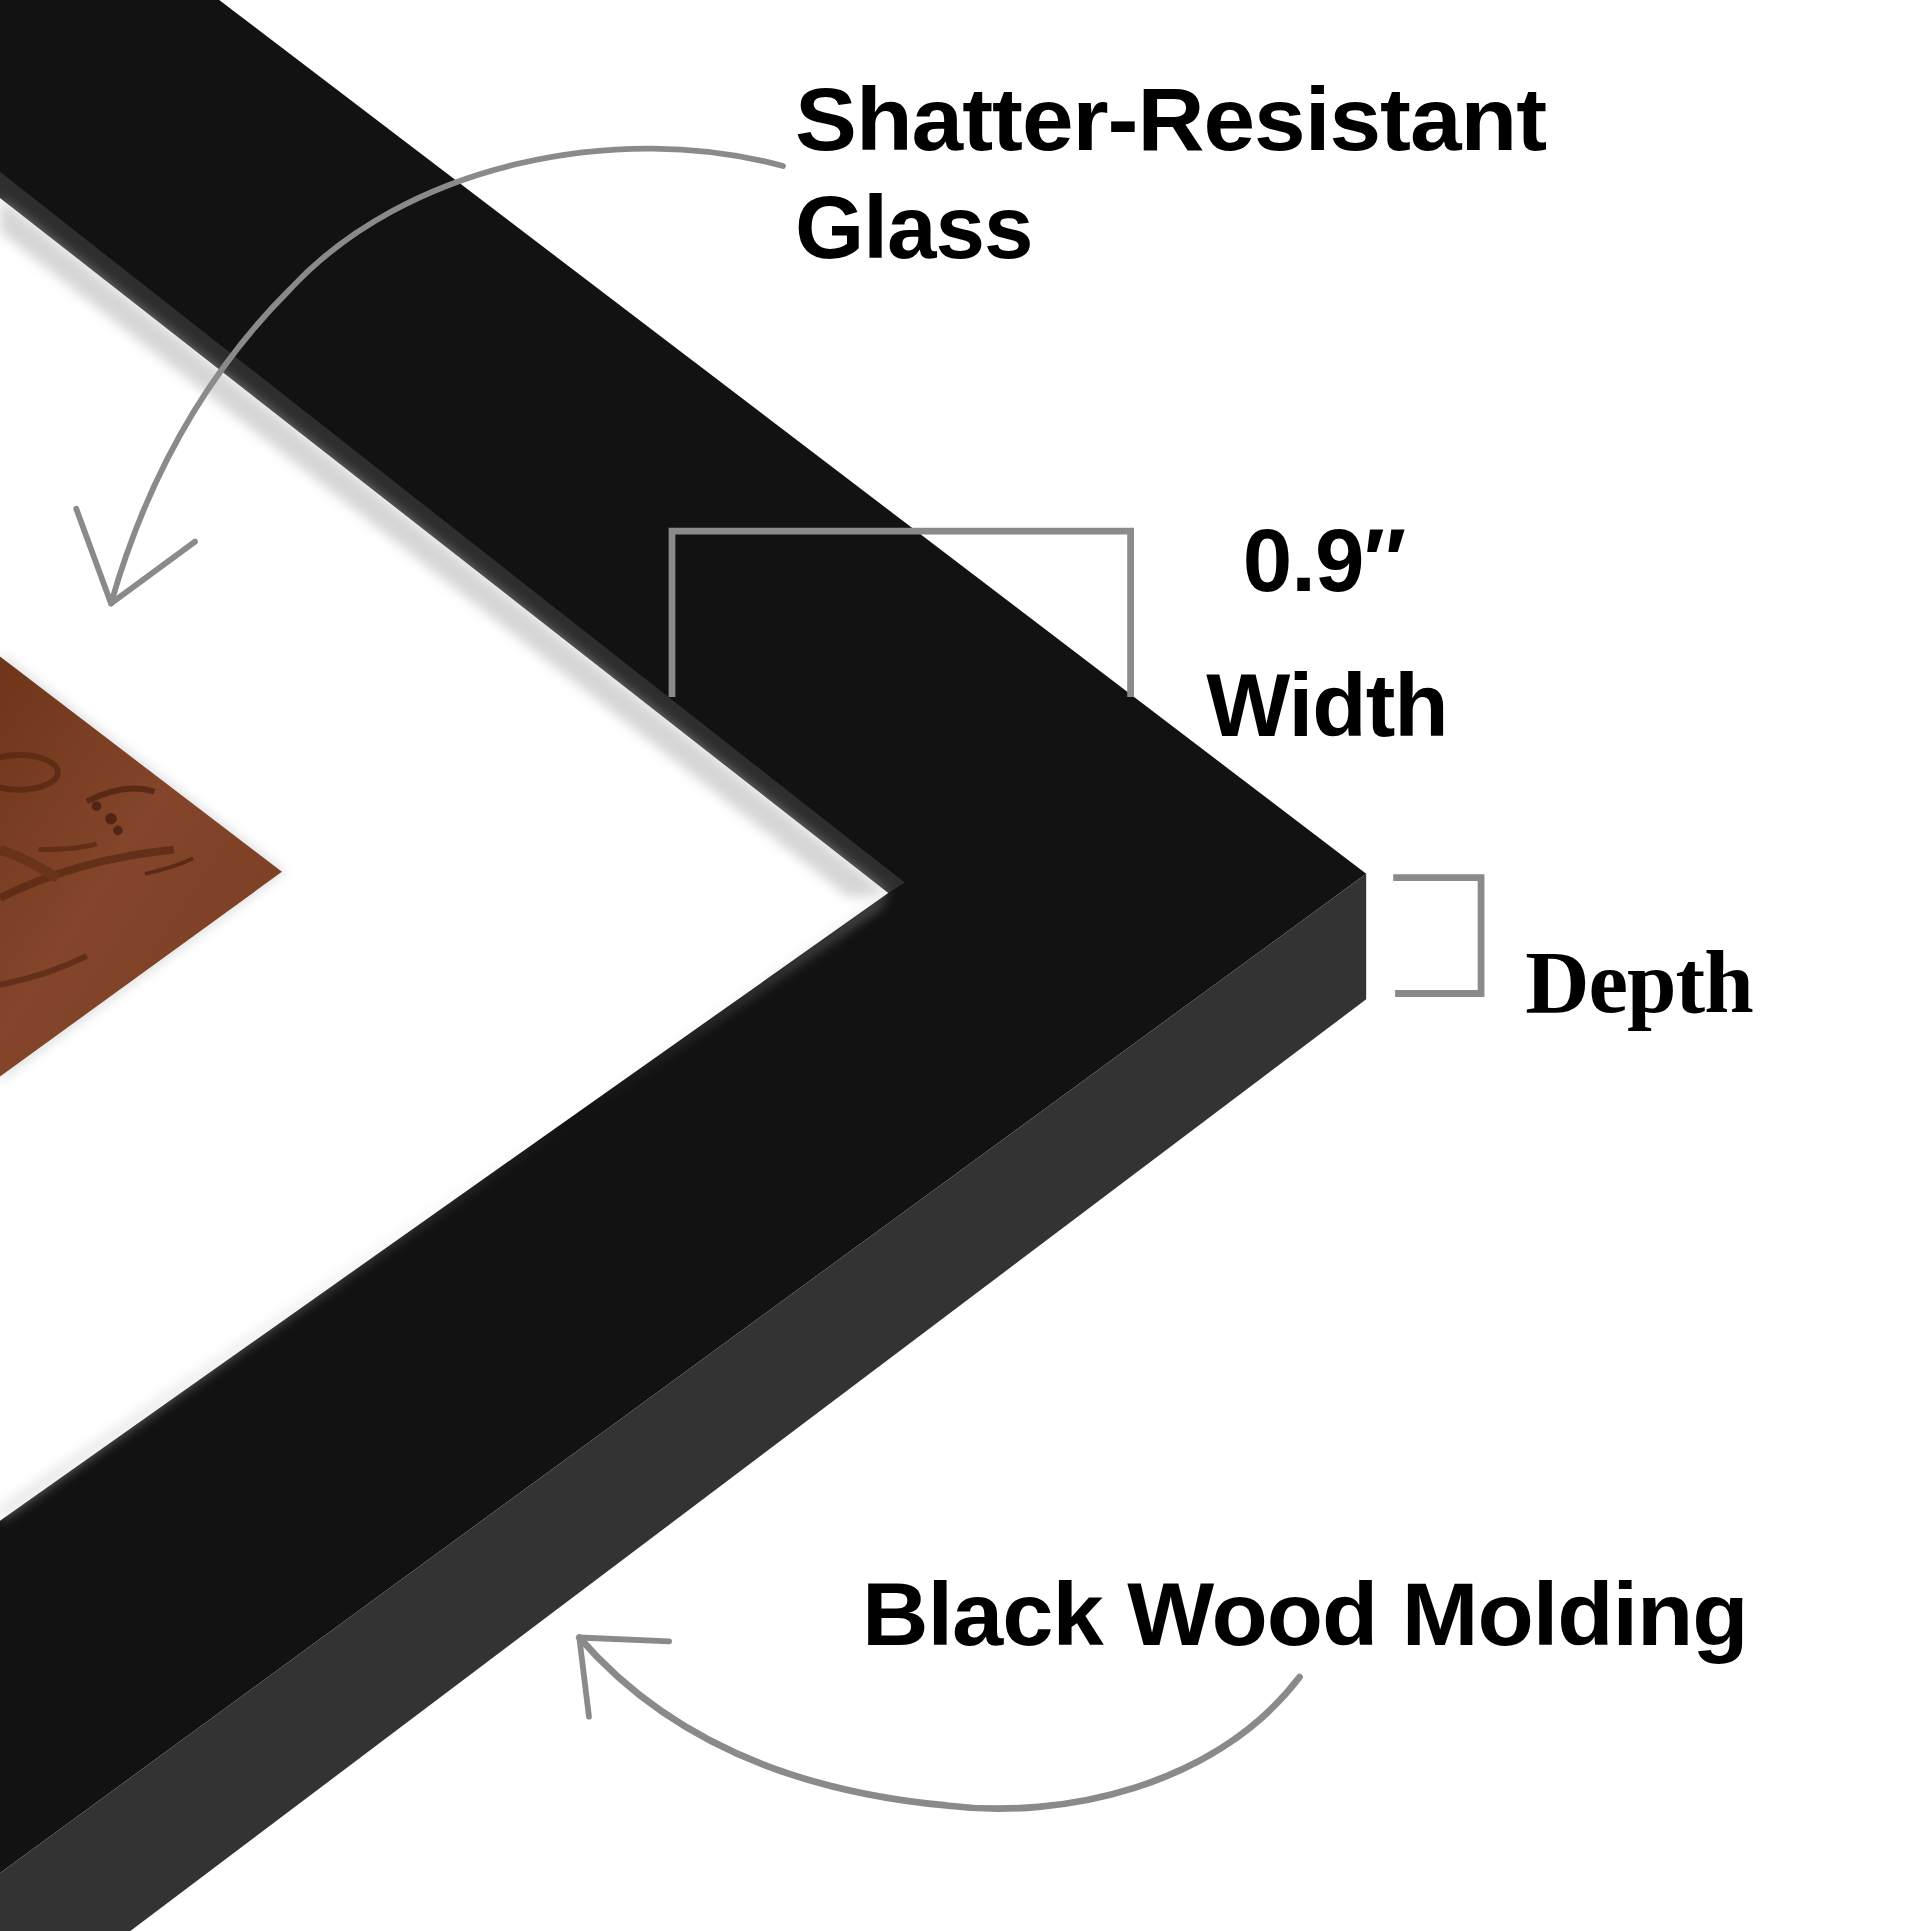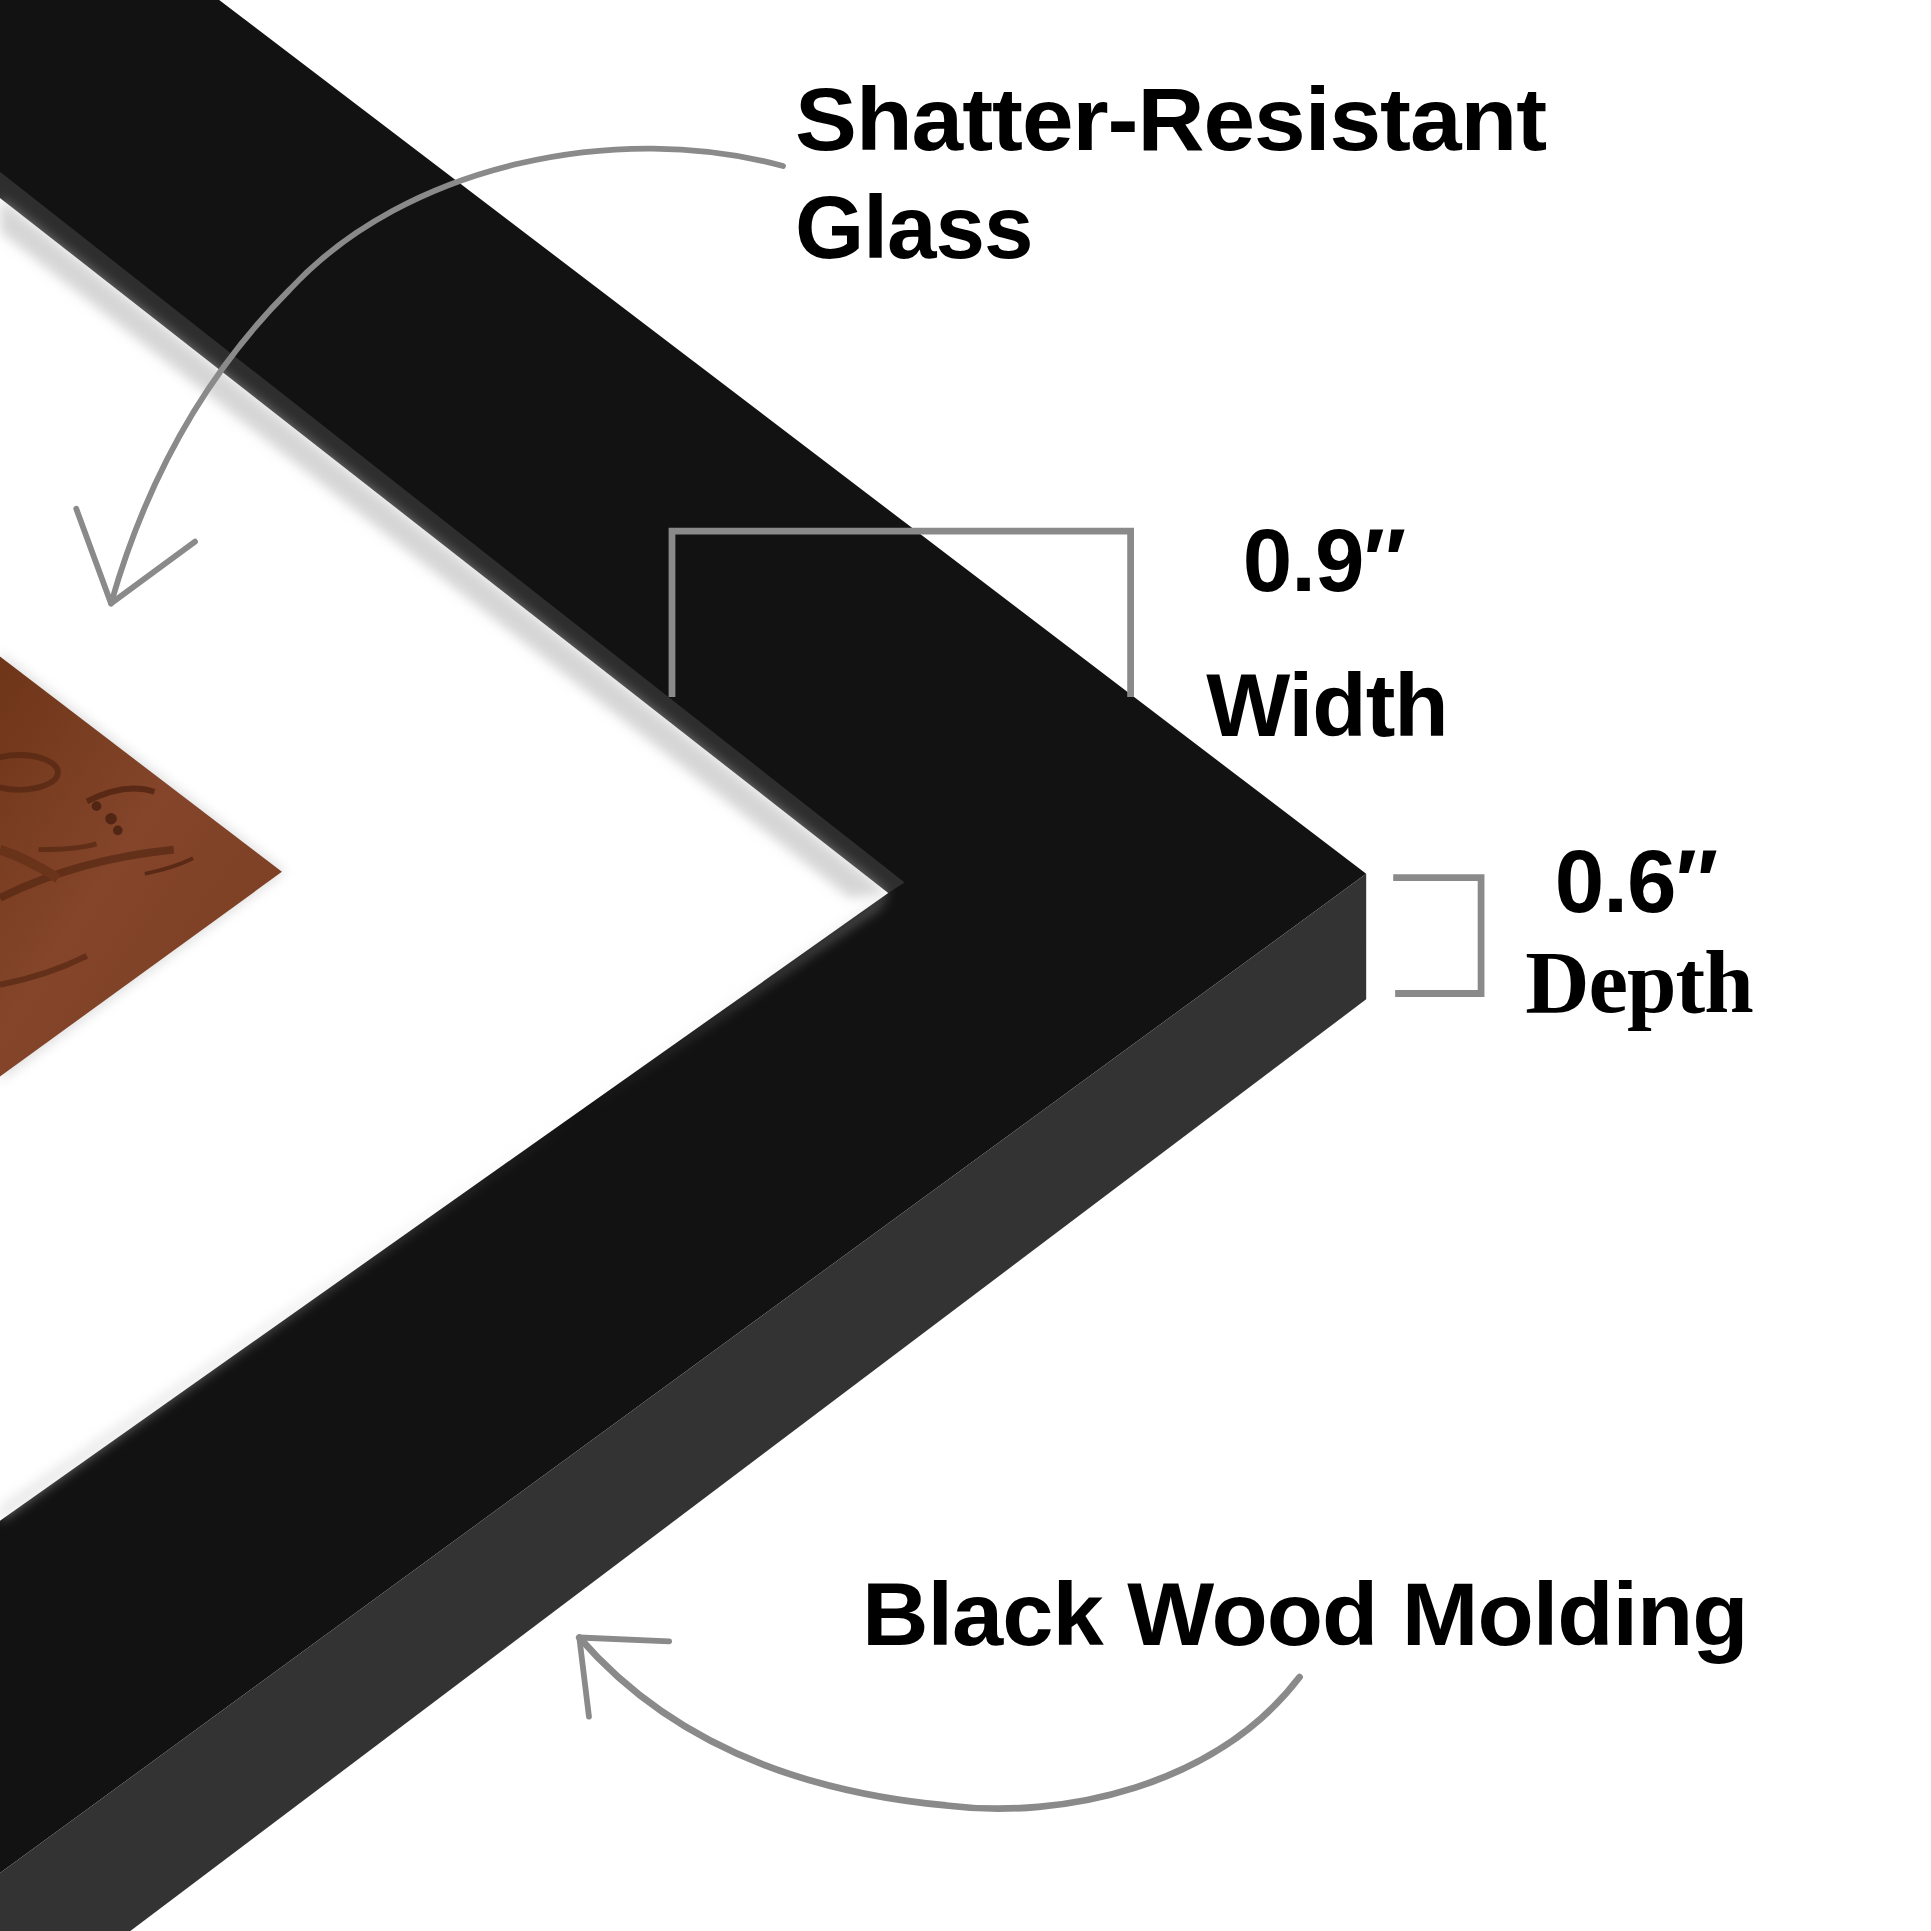--- a/index.html
+++ b/index.html
@@ -88,18 +88,17 @@
     </g>
   </svg>
 
   
   <div class="label big" style="left: 795px; top: 75px; transform-origin: left top; transform: scaleX(1.0433);">Shatter-Resistant</div>
   <div class="label big" style="left:795px; top:183px;">Glass</div>
 
   <div class="label big center" style="left:1131px; top:516px; width:386px;">0.9″</div>
   <div class="label big center" style="left:1134px; top:615px; width:386px;margin-top:46px;">Width</div>
 
-  <div class="label big center" style="left:1443px; top:837px; width:386px;">0.6″</div>
   <div class="label big center" style="left:1446px; top:938px; width:386px;font-family:Liberation Serif, serif;">Depth</div>
 
   <div class="label big" style="left: 862px; top: 1570px; transform-origin: left top; transform: scaleX(1.0351);">Black Wood Molding</div>
 </div>
 
 
 </body></html>

